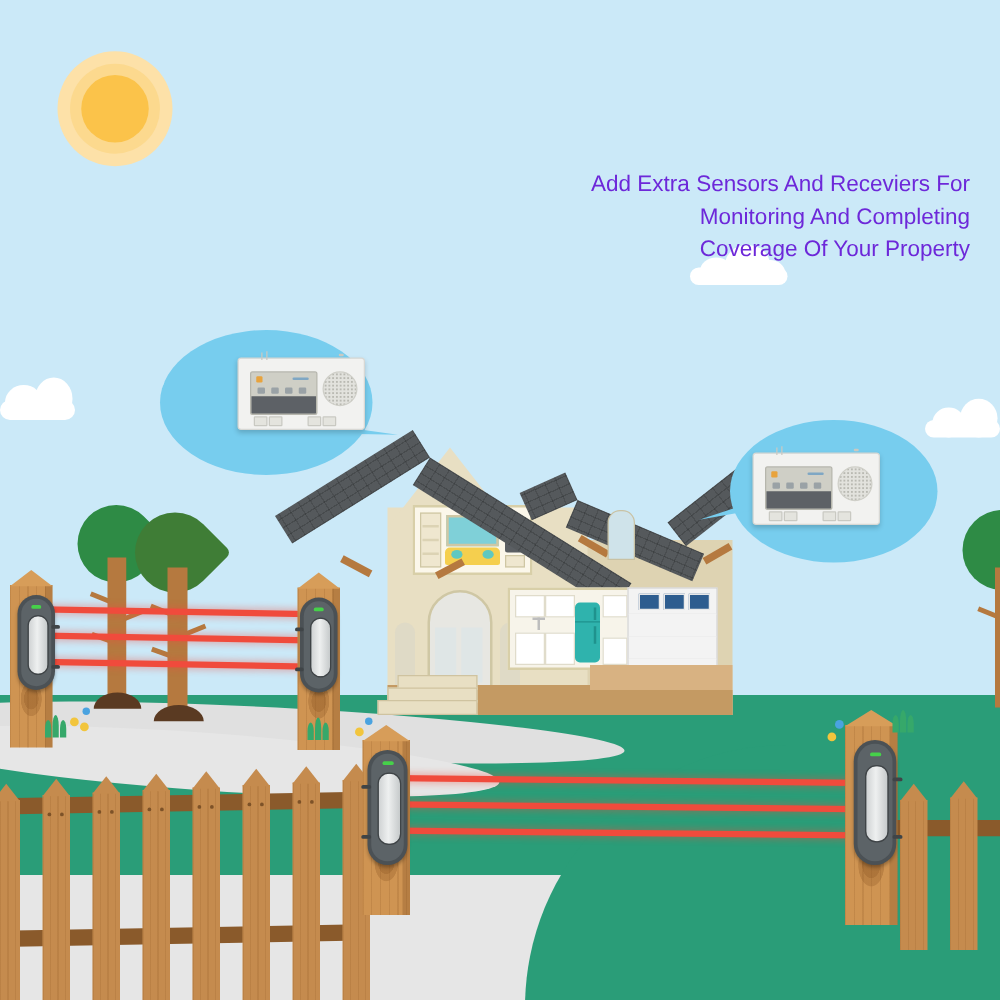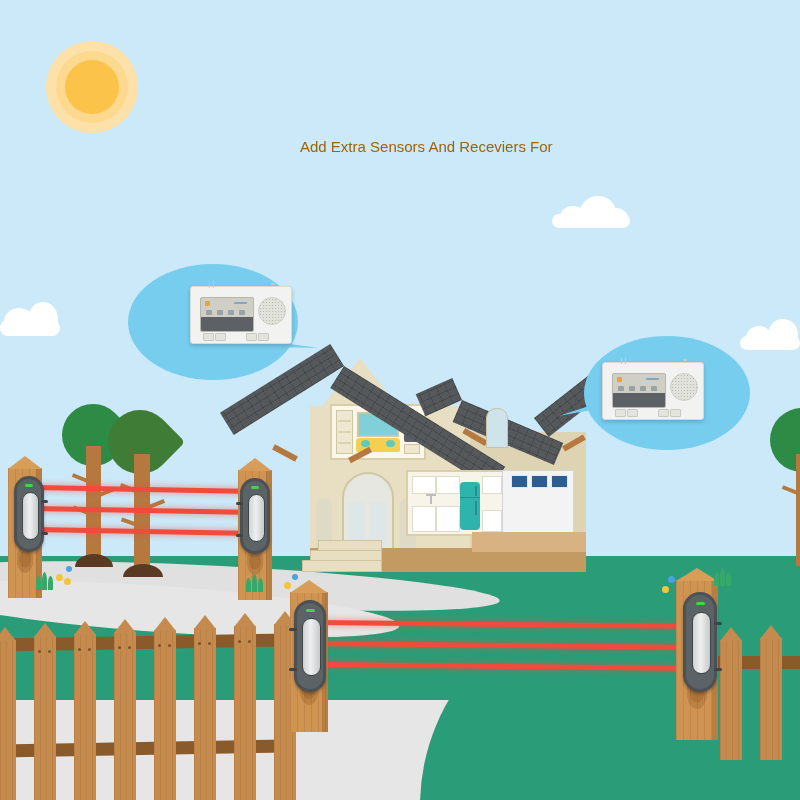--- a/index.html
+++ b/index.html
@@ -48,21 +48,21 @@
     background:linear-gradient(to right,#5c6b73,#8fa3ad);
     display:flex;align-items:center;
   }
   .banner h1{
     margin:0;padding:0 0 0 48px;color:#fff;font-size:35px;font-weight:bold;
     letter-spacing:.2px;text-shadow:1px 1px 2px rgba(0,0,0,.25);
     white-space:nowrap;font-family:"Liberation Sans",sans-serif;
   }
   .subhead{
     position:absolute;left:300px;top:134px;width:476px;
-    color:#a16207;font-size:15px;line-height:26px;
+    text-align:right;color:#6d28d9;font-size:18px;line-height:26px;
     font-family:"Liberation Sans",sans-serif;
   }
   .subhead div{white-space:nowrap;}
 
   
   .callout{position:absolute;}
   .callout .bubble{
     position:absolute;left:0;top:0;border-radius:50%;background:#77cdee;
   }
   .callout .tail{position:absolute;width:0;height:0;}
@@ -467,15 +467,17 @@
   <div style="position:absolute;left:714px;top:572px;">
     <div class="tuft" style="left:0;top:0;width:5px;height:14px;"></div>
     <div class="tuft" style="left:6px;top:-4px;width:5px;height:18px;"></div>
     <div class="tuft" style="left:12px;top:0;width:5px;height:14px;"></div>
   </div>
   <div class="flower" style="left:668px;top:576px;width:7px;height:7px;background:#4aa3e0;"></div>
   <div class="flower" style="left:662px;top:586px;width:7px;height:7px;background:#f2c53d;"></div>
 
   <div class="subhead">
     <div>Add Extra Sensors And Receviers For</div>
+    <div>Monitoring And Completing</div>
+    <div>Coverage Of Your Property</div>
   </div>
 
 </div>
 
 </body></html>

